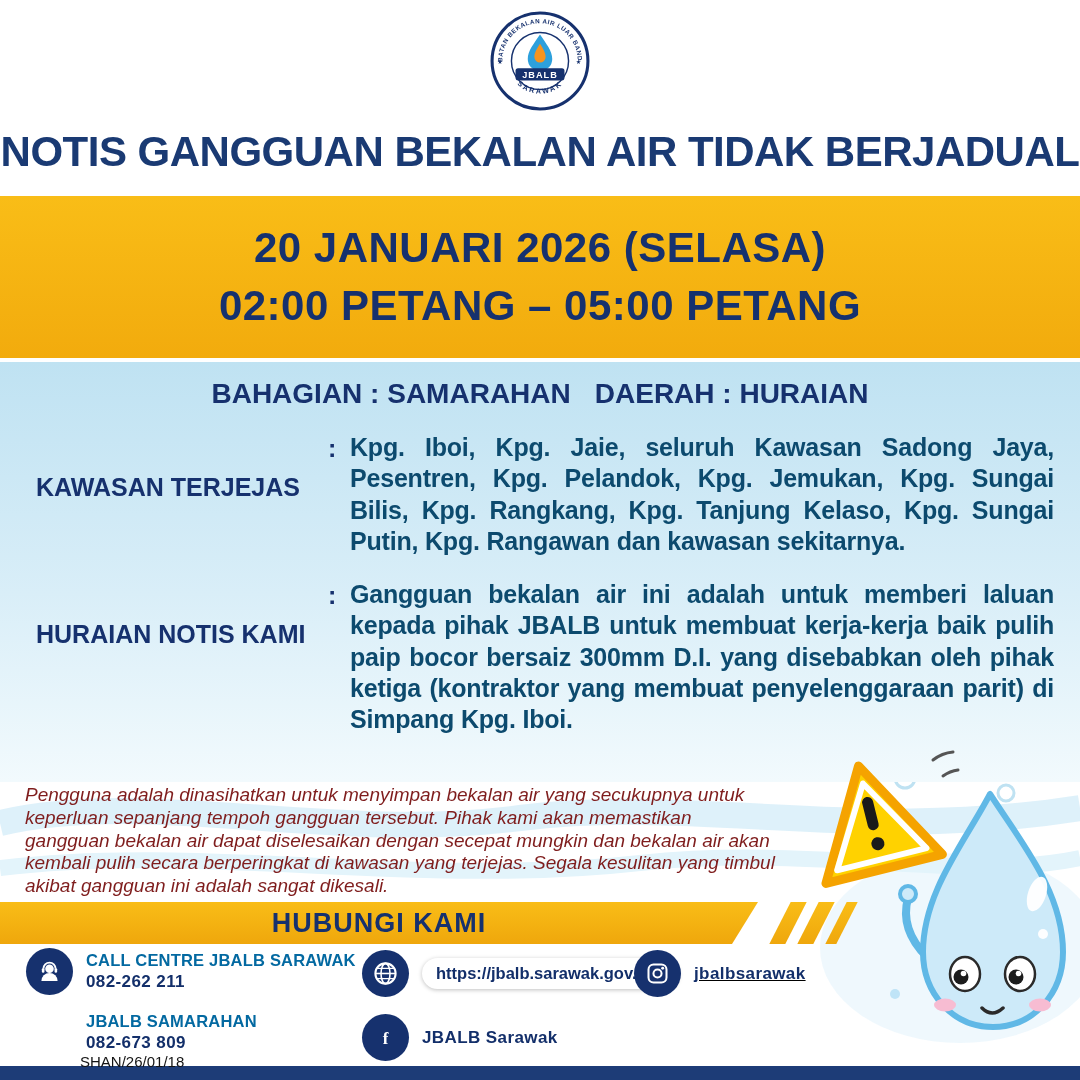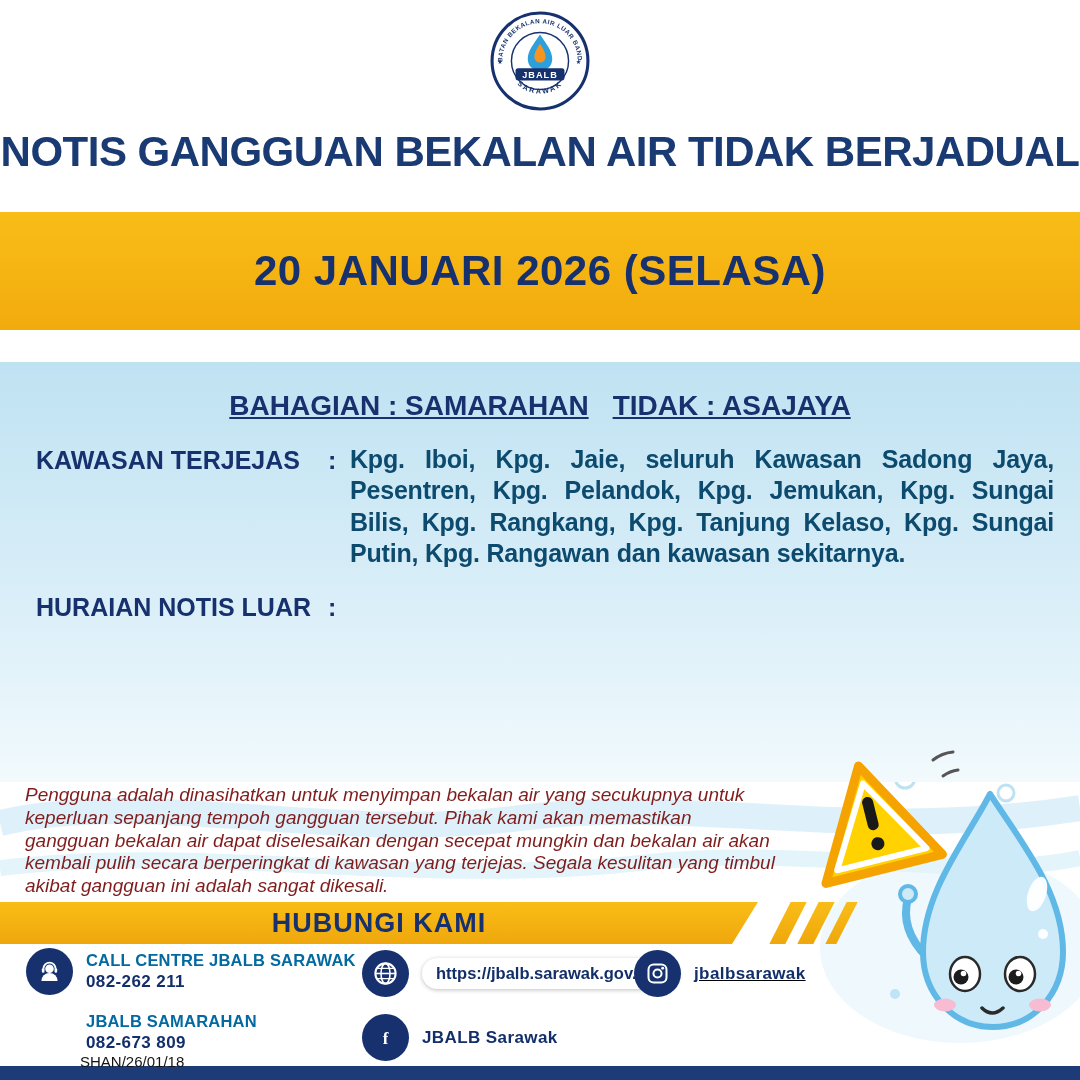--- a/index.html
+++ b/index.html
@@ -6,33 +6,33 @@
   html,body { width:1080px; height:1080px; }
   body { font-family:"Liberation Sans", sans-serif; background:#fff; }
   .poster { position:relative; width:1080px; height:1080px; background:#fff; overflow:hidden; }
 
   
   .logo-wrap { position:absolute; top:10px; left:50%; transform:translateX(-50%); width:102px; height:102px; z-index:2; }
   .title { position:absolute; top:128px; left:0; width:100%; text-align:center;
            font-size:42px; font-weight:bold; color:#1a3a73; letter-spacing:-0.5px; z-index:2; }
 
   
-  .date-banner { position:absolute; top:212px; left:0; width:100%; height:118px;
+  .date-banner { position:absolute; top:196px; left:0; width:100%; height:162px;
                  background:linear-gradient(180deg,#f9bd17 0%,#f2ab0d 100%);
                  display:flex; flex-direction:column; align-items:center; justify-content:center; gap:10px; z-index:1; }
   .date-line, .time-line { font-size:42px; font-weight:bold; color:#16316e; letter-spacing:0.5px; }
 
   
   .info-bg { position:absolute; top:362px; left:0; width:100%; height:420px;
              background:linear-gradient(180deg,#bfe2f2 0%, #d9eef8 55%, #f2fafd 100%); z-index:0; }
   .info-stack { position:absolute; top:366px; left:0; right:0; z-index:2; }
-  .region-line { margin-top:24px; display:flex; justify-content:center; gap:24px;
-                 font-size:28px; font-weight:bold; color:#16316e;text-decoration:underline; }
+  .region-line { margin-top:12px; display:flex; justify-content:center; gap:24px;
+                 font-size:28px; font-weight:bold; color:#16316e; }
   .info-row { margin:22px 26px 0 36px; display:flex; align-items:flex-start; }
-  .info-label { width:292px; flex:0 0 292px; font-size:25px; font-weight:bold; color:#16316e; padding-top:2px; }
+  .info-label { width:292px; flex:0 0 292px; font-size:25px; font-weight:bold; color:#16316e; padding-top:2px;margin-top:39px; }
   .info-colon { width:22px; flex:0 0 22px; font-size:25px; font-weight:bold; color:#16316e; padding-top:2px; }
   .info-text { flex:1; font-size:25px; font-weight:bold; color:#0c4a6e; text-align:justify;
                line-height:1.25; letter-spacing:-0.2px; }
 
   
   .disclaimer { position:absolute; top:784px; left:25px; width:755px; z-index:2;
                 font-size:19px; font-style:italic; color:#7f1d1d; line-height:1.2; font-weight:500; }
 
   
   .hubungi-bar { position:absolute; top:902px; left:0; width:758px; height:42px; z-index:2;
@@ -102,36 +102,38 @@
       <path d="M50 33 C 47 38, 44.5 41.5, 44.5 46 a5.5 5.5 0 0 0 11 0 C 55.5 41.5, 53 38, 50 33 Z" fill="#f7941e"></path>
       <rect x="26" y="57" width="48" height="12" rx="2.5" fill="#16316e"></rect>
       <text x="50" y="66.5" text-anchor="middle" font-size="9" font-weight="bold" fill="#ffffff" letter-spacing="1">JBALB</text>
     </svg>
   </div>
 
   <div class="title">NOTIS GANGGUAN BEKALAN AIR TIDAK BERJADUAL</div>
 
   <div class="date-banner">
     <div class="date-line">20 JANUARI 2026 (SELASA)</div>
+    <div class="time-line">02:00 PETANG – 05:00 PETANG</div>
   </div>
 
   <div class="info-bg"></div>
   <div class="info-stack">
     <div class="region-line">
       <span>BAHAGIAN : SAMARAHAN</span>
-      <span>TIDAK : ASAJAYA</span>
+      <span>DAERAH : HURAIAN</span>
     </div>
     <div class="info-row">
       <div class="info-label">KAWASAN TERJEJAS</div>
       <div class="info-colon">:</div>
       <div class="info-text">Kpg. Iboi, Kpg. Jaie, seluruh Kawasan Sadong Jaya, Pesentren, Kpg. Pelandok, Kpg. Jemukan, Kpg. Sungai Bilis, Kpg. Rangkang, Kpg. Tanjung Kelaso, Kpg. Sungai Putin, Kpg. Rangawan dan kawasan sekitarnya.</div>
     </div>
     <div class="info-row">
-      <div class="info-label">HURAIAN NOTIS LUAR</div>
+      <div class="info-label">HURAIAN NOTIS KAMI</div>
       <div class="info-colon">:</div>
+      <div class="info-text">Gangguan bekalan air ini adalah untuk memberi laluan kepada pihak JBALB untuk membuat kerja-kerja baik pulih paip bocor bersaiz 300mm D.I. yang disebabkan oleh pihak ketiga (kontraktor yang membuat penyelenggaraan parit) di Simpang Kpg. Iboi.</div>
     </div>
   </div>
 
   <div class="disclaimer">Pengguna adalah dinasihatkan untuk menyimpan bekalan air yang secukupnya untuk keperluan sepanjang tempoh gangguan tersebut. Pihak kami akan memastikan gangguan bekalan air dapat diselesaikan dengan secepat mungkin dan bekalan air akan kembali pulih secara berperingkat di kawasan yang terjejas. Segala kesulitan yang timbul akibat gangguan ini adalah sangat dikesali.</div>
 
   <div class="mascot">
     <svg viewBox="0 0 300 335" width="300" height="335">
 
       <g transform="rotate(-14 100 90)">
         <path d="M100 22 L160 128 L40 128 Z" fill="#FFD200" stroke="#F5A300" stroke-width="9" stroke-linejoin="round"></path>

